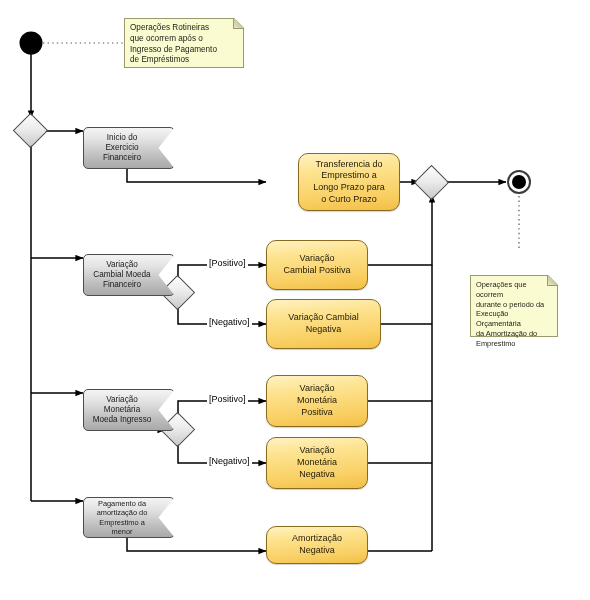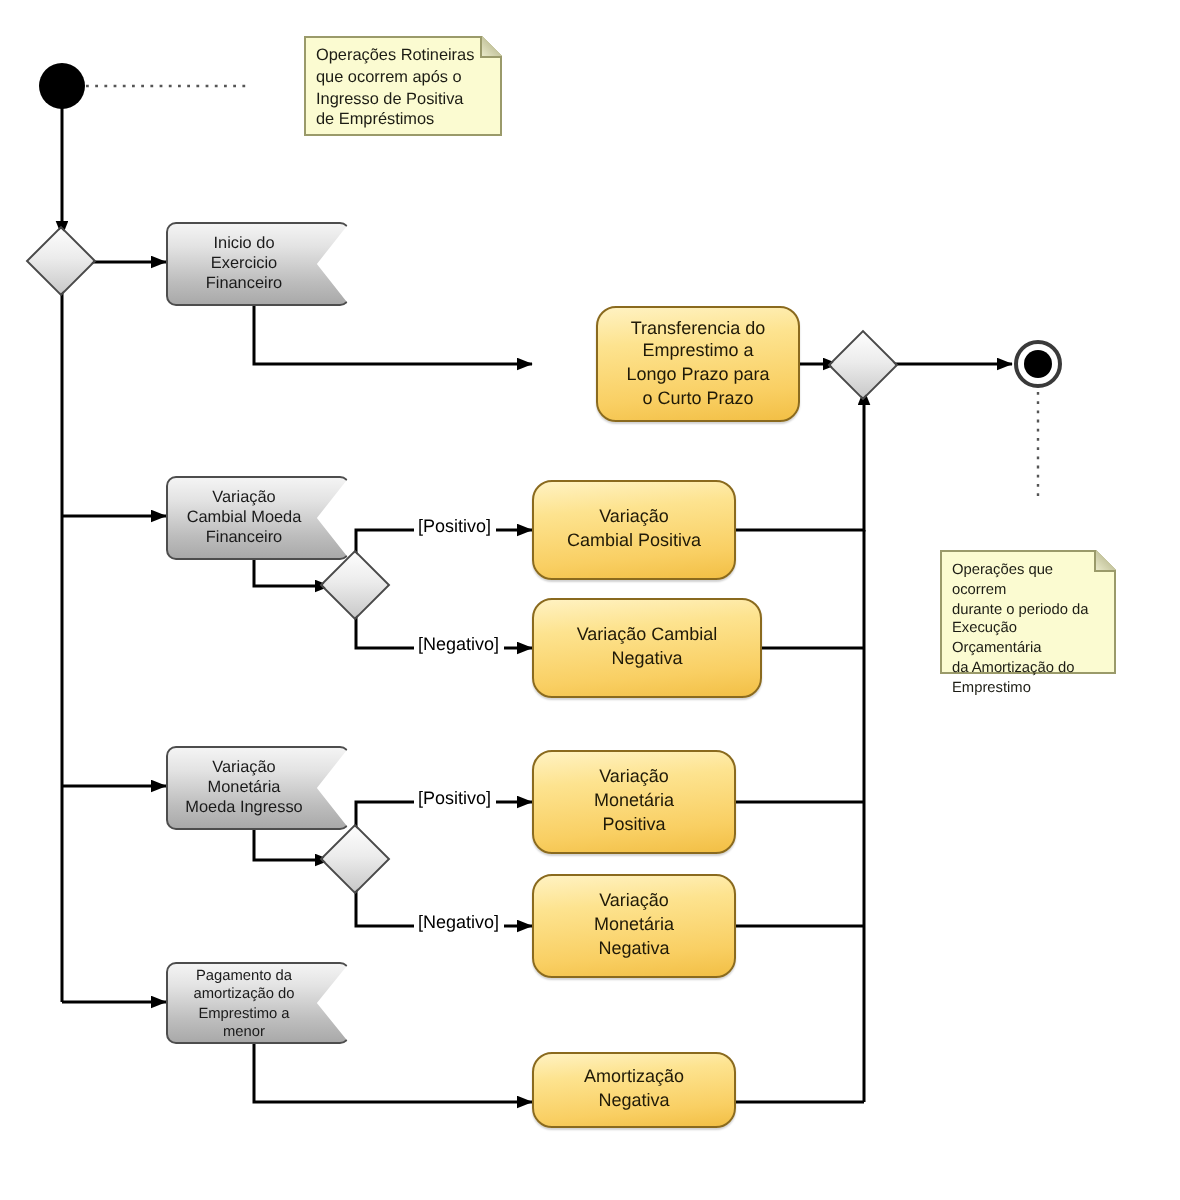--- a/index.html
+++ b/index.html
@@ -70,20 +70,21 @@
     border: 1px solid #4d4d4d;
     border-radius: 5px;
     clip-path: polygon(0 0, 100% 0, 82% 50%, 100% 100%, 0 100%);
     display: flex;
     align-items: center;
     justify-content: center;
     text-align: center;
     color: #1a1a1a;
     padding: 2px 20px 2px 6px;
     line-height: 1.22;
+    margin-top: 16px;
   }
   .signal .lbl { width: 100%; }
 
   
   .task {
     position: absolute;
     box-sizing: border-box;
     background: linear-gradient(175deg, #fff2c2 0%, #fde38f 30%, #f9cf63 75%, #f2bf45 100%);
     border: 1px solid #8a6a1e;
     border-radius: 10px;
@@ -189,25 +190,25 @@
     <g fill="none" stroke="#555555" stroke-width="1.2" stroke-dasharray="1.4 3.2">
       <path d="M43,43 L124,43"></path>
       <path d="M519,196 L519,251"></path>
     </g>
   </svg>
 
   <div class="start-event" style="left:20px; top:32px;"></div>
 
   <div class="end-event" style="left:507px; top:170px;"></div>
 
-  <div class="note f11" style="left:124px; top:18px; width:99px; height:50px;margin-left:28px;">
+  <div class="note f11" style="left:124px; top:18px; width:120px; height:50px;">
     <span class="note-fold"></span>
     <div>Operações Rotineiras</div>
     <div>que ocorrem após o</div>
-    <div>Ingresso de Positiva</div>
+    <div>Ingresso de Pagamento</div>
     <div>de Empréstimos</div>
   </div>
 
   <div class="note f14" style="left:470px; top:251px; width:88px; height:62px;margin-top:24px;">
     <span class="note-fold"></span>
     <div>Operações que ocorrem</div>
     <div>durante o periodo da</div>
     <div>Execução Orçamentária</div>
     <div>da Amortização do</div>
     <div>Emprestimo</div>

